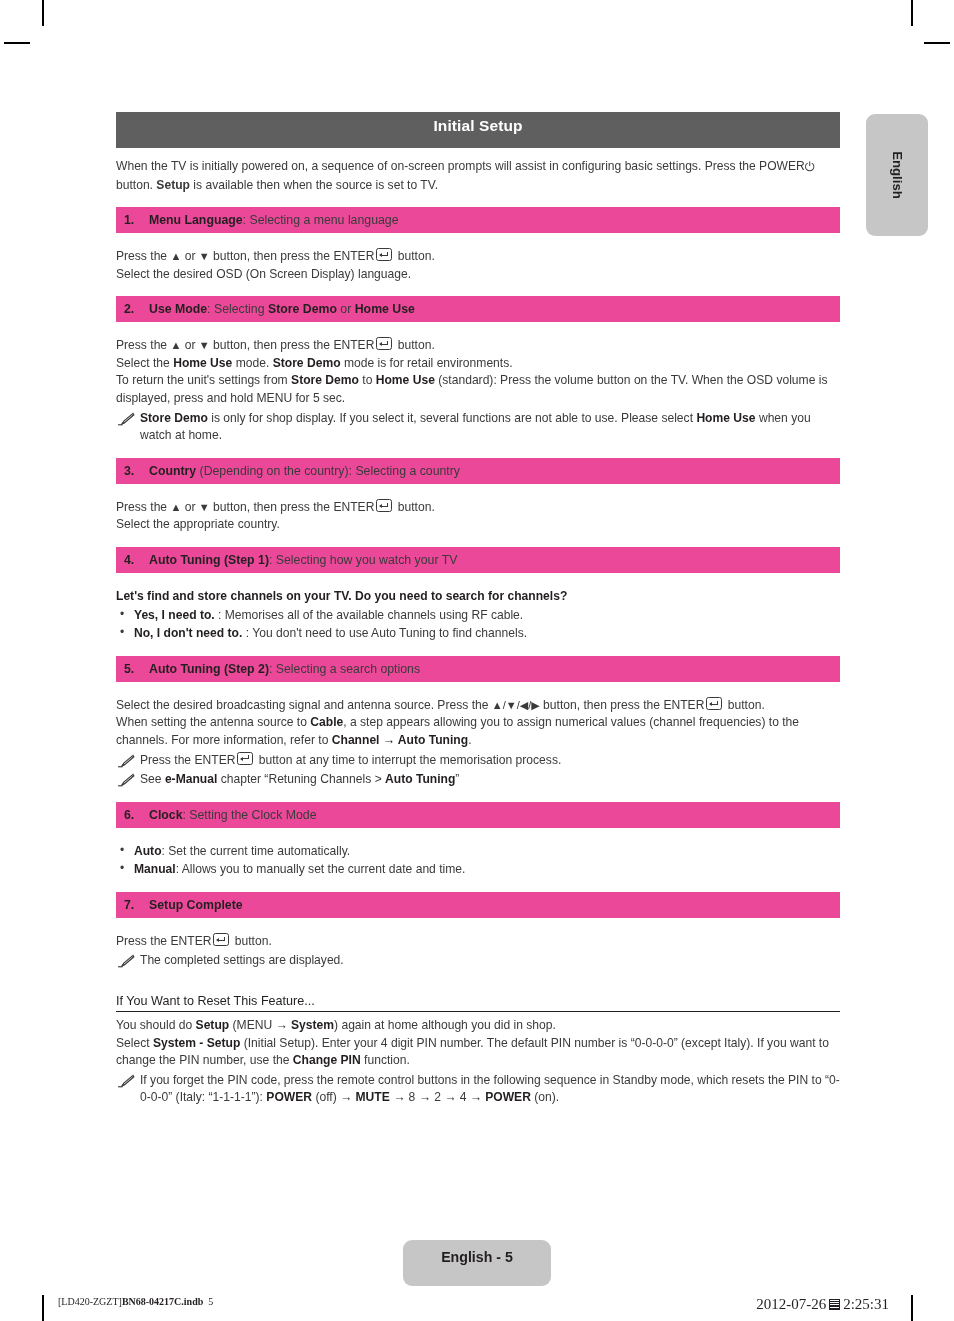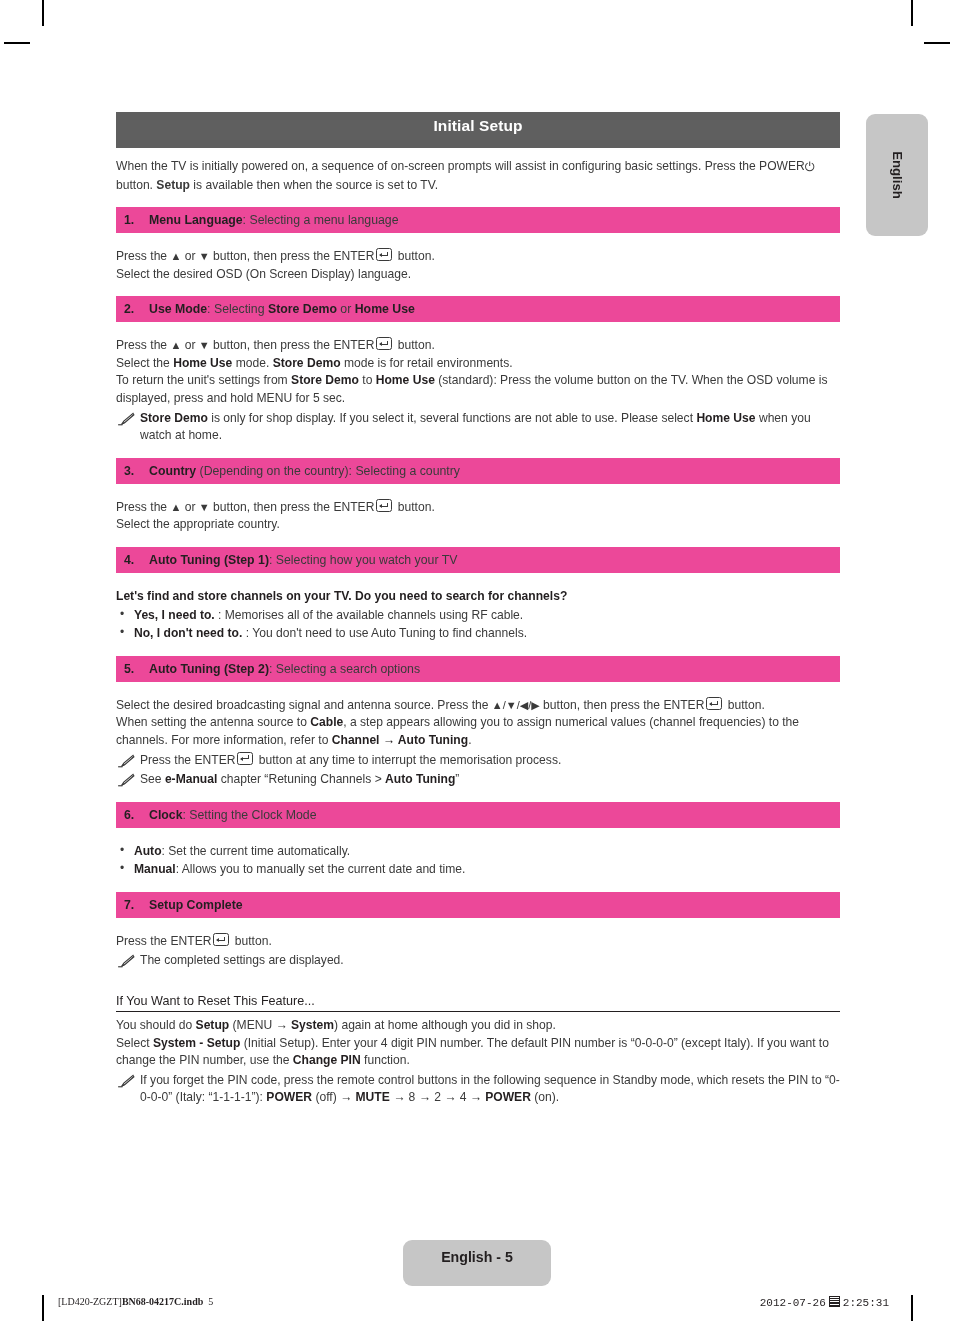--- a/index.html
+++ b/index.html
@@ -211,22 +211,22 @@
     font-family: "Liberation Serif", serif;
     font-size: 10px;
     color: #231f20;
     white-space: nowrap;
   }
   .footer-left b { font-weight: bold; }
   .footer-right {
     position: absolute;
     right: 65px;
     top: 1296px;
-    font-family: Liberation Mono, monospace;
-    font-size: 11px;
+    font-family: Liberation Serif, serif;
+    font-size: 15px;
     color: #231f20;
     white-space: nowrap;
   }
   .tofu {
     display: inline-block;
     width: 9px; height: 9px;
     background:
       repeating-linear-gradient(0deg,#231f20 0 1.2px,#fff 1.2px 2.4px);
     border: 1px solid #231f20;
     vertical-align: -1px;

